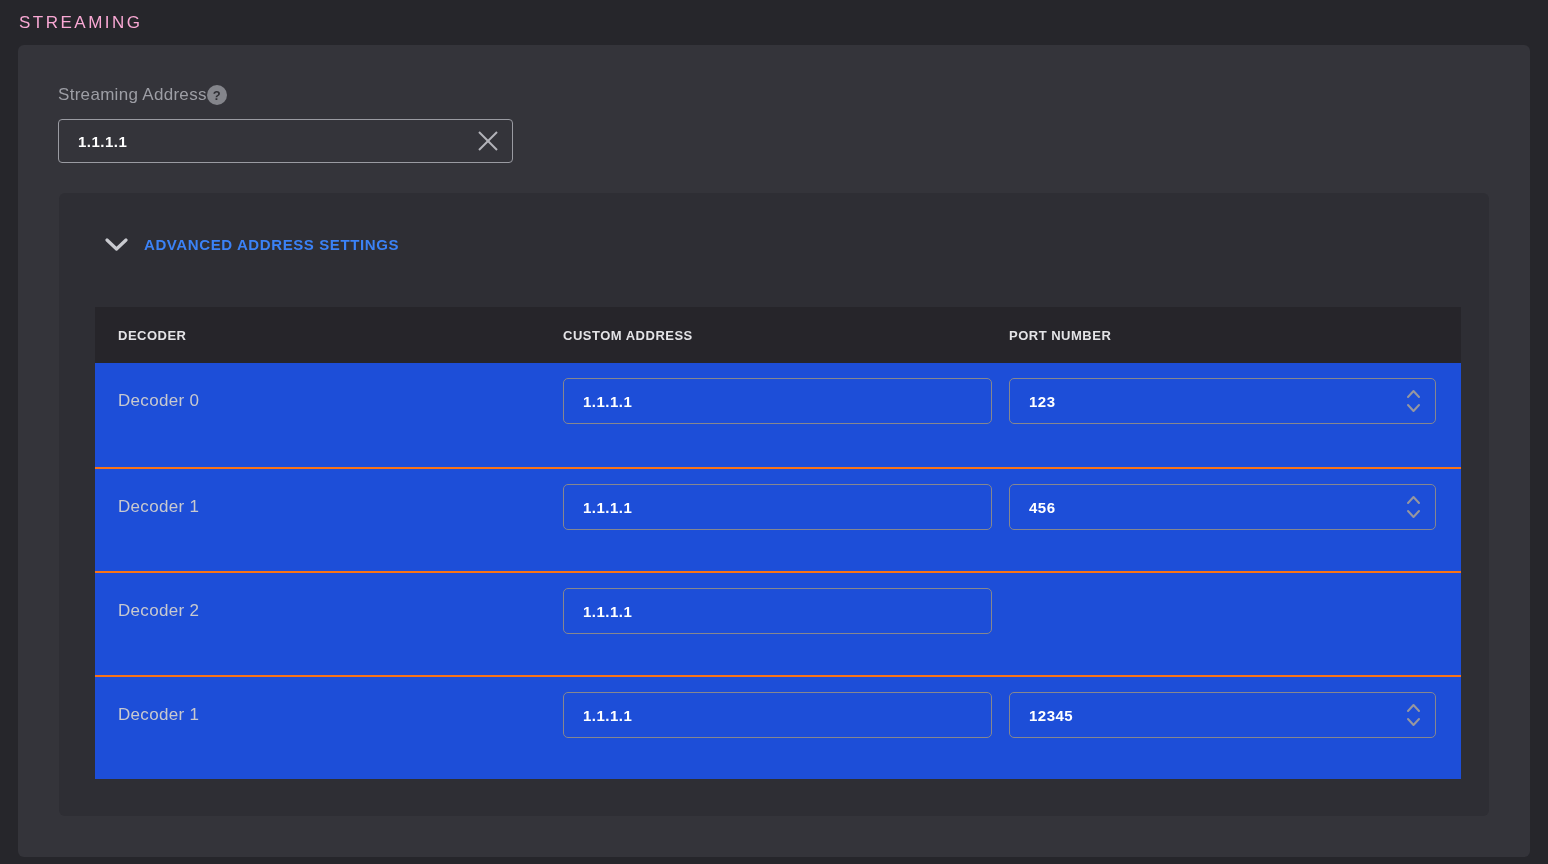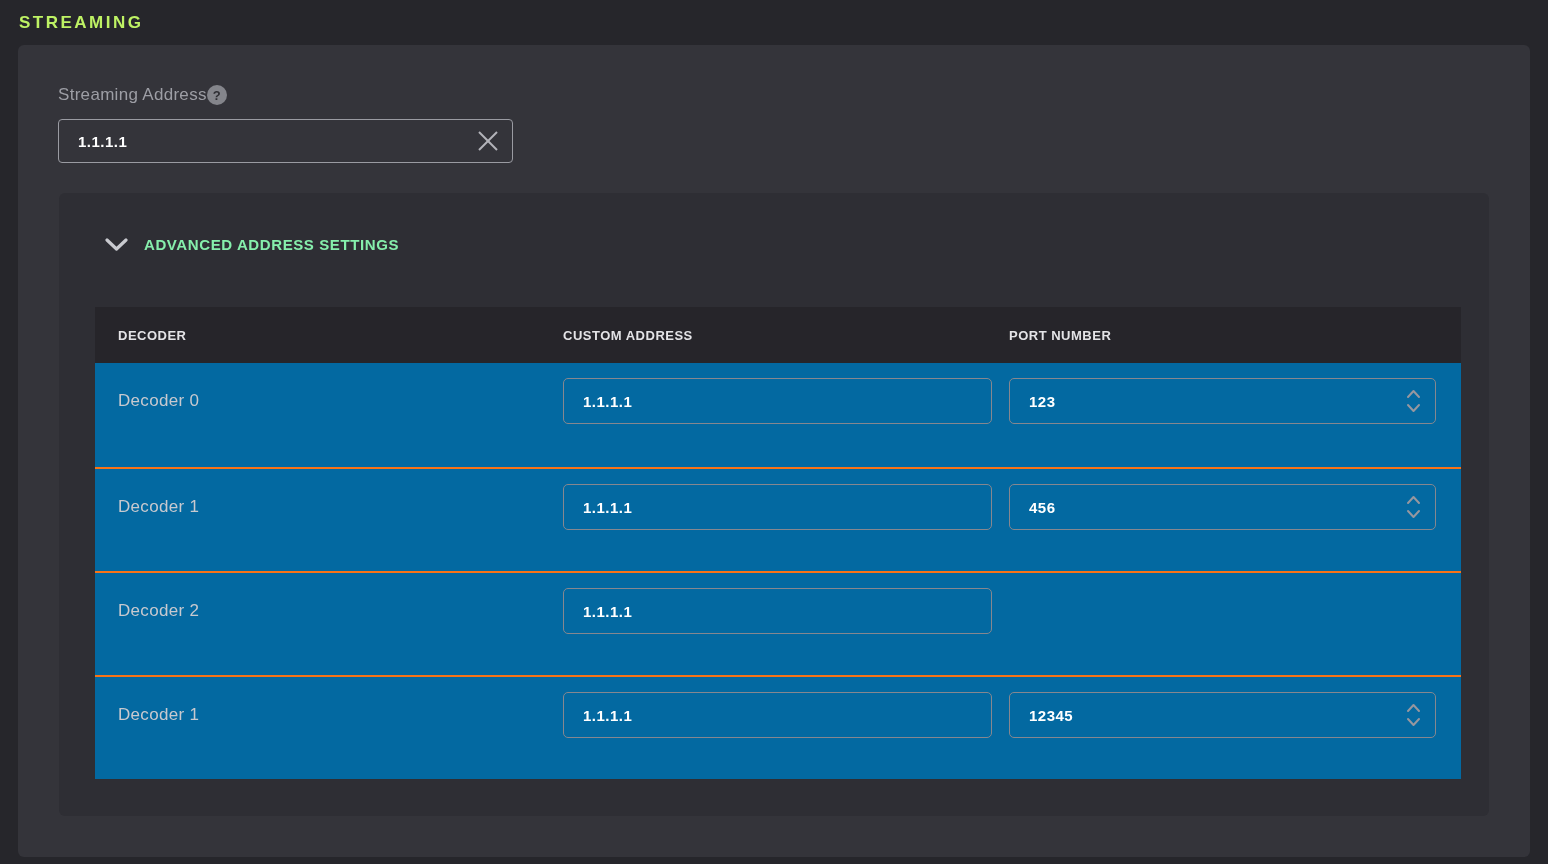--- a/index.html
+++ b/index.html
@@ -5,22 +5,22 @@
   * { margin: 0; padding: 0; box-sizing: border-box; }
   html, body {
     width: 1548px; height: 864px;
     background: #26262b;
     font-family: "Liberation Sans", "DejaVu Sans", sans-serif;
     overflow: hidden;
   }
   
   .page-title {
     position: absolute; left: 19px; top: 13px;
-    font-size: 17px; font-weight: 700; letter-spacing: 2.5px;
-    color: #bef264;
+    font-size: 17px; font-weight: 400; letter-spacing: 2.5px;
+    color: #f9a8d4;
   }
   
   .panel {
     position: absolute; left: 18px; top: 45px;
     width: 1512px; height: 812px;
     background: #34343a; border-radius: 6px;
   }
   
   .field-label-row {
     position: absolute; left: 40px; top: 40px;
@@ -56,21 +56,21 @@
     position: absolute; left: 41px; top: 148px;
     width: 1430px; height: 623px;
     background: #2e2e34; border-radius: 6px;
   }
   .advanced-header {
     position: absolute; left: 46px; top: 43px;
     display: flex; align-items: center; gap: 16px;
     cursor: pointer;
   }
   .advanced-title {
-    color: #86efac; font-size: 15px; font-weight: 700; letter-spacing: 0.6px;
+    color: #3b82f6; font-size: 15px; font-weight: 700; letter-spacing: 0.6px;
   }
   .chevron-icon { display: flex; align-items: center; }
   
   .table {
     position: absolute; left: 36px; top: 114px;
     width: 1366px;
   }
   .thead, .trow {
     display: grid;
     grid-template-columns: 468px 446px 452px;
@@ -78,21 +78,21 @@
   }
   .thead {
     background: #26252a; height: 56px;
   }
   .th {
     color: #e4e4e7; font-size: 13px; font-weight: 700; letter-spacing: 0.5px;
     display: flex; align-items: center;
   }
   .th:first-child { padding-left: 23px; }
   .trow {
-    background: #0369a1; height: 104px;
+    background: #1d4ed8; height: 104px;
   }
   .trow + .trow { border-top: 2px solid #f97316; }
   .decoder-label {
     padding-left: 23px; margin-top: 15px;
     height: 46px; line-height: 46px;
     color: #c8c9cf; font-size: 17px; letter-spacing: 0.3px;
   }
   .cell-input {
     margin-top: 15px; height: 46px; width: 429px;
     border: 1px solid #86878f; border-radius: 5px;

